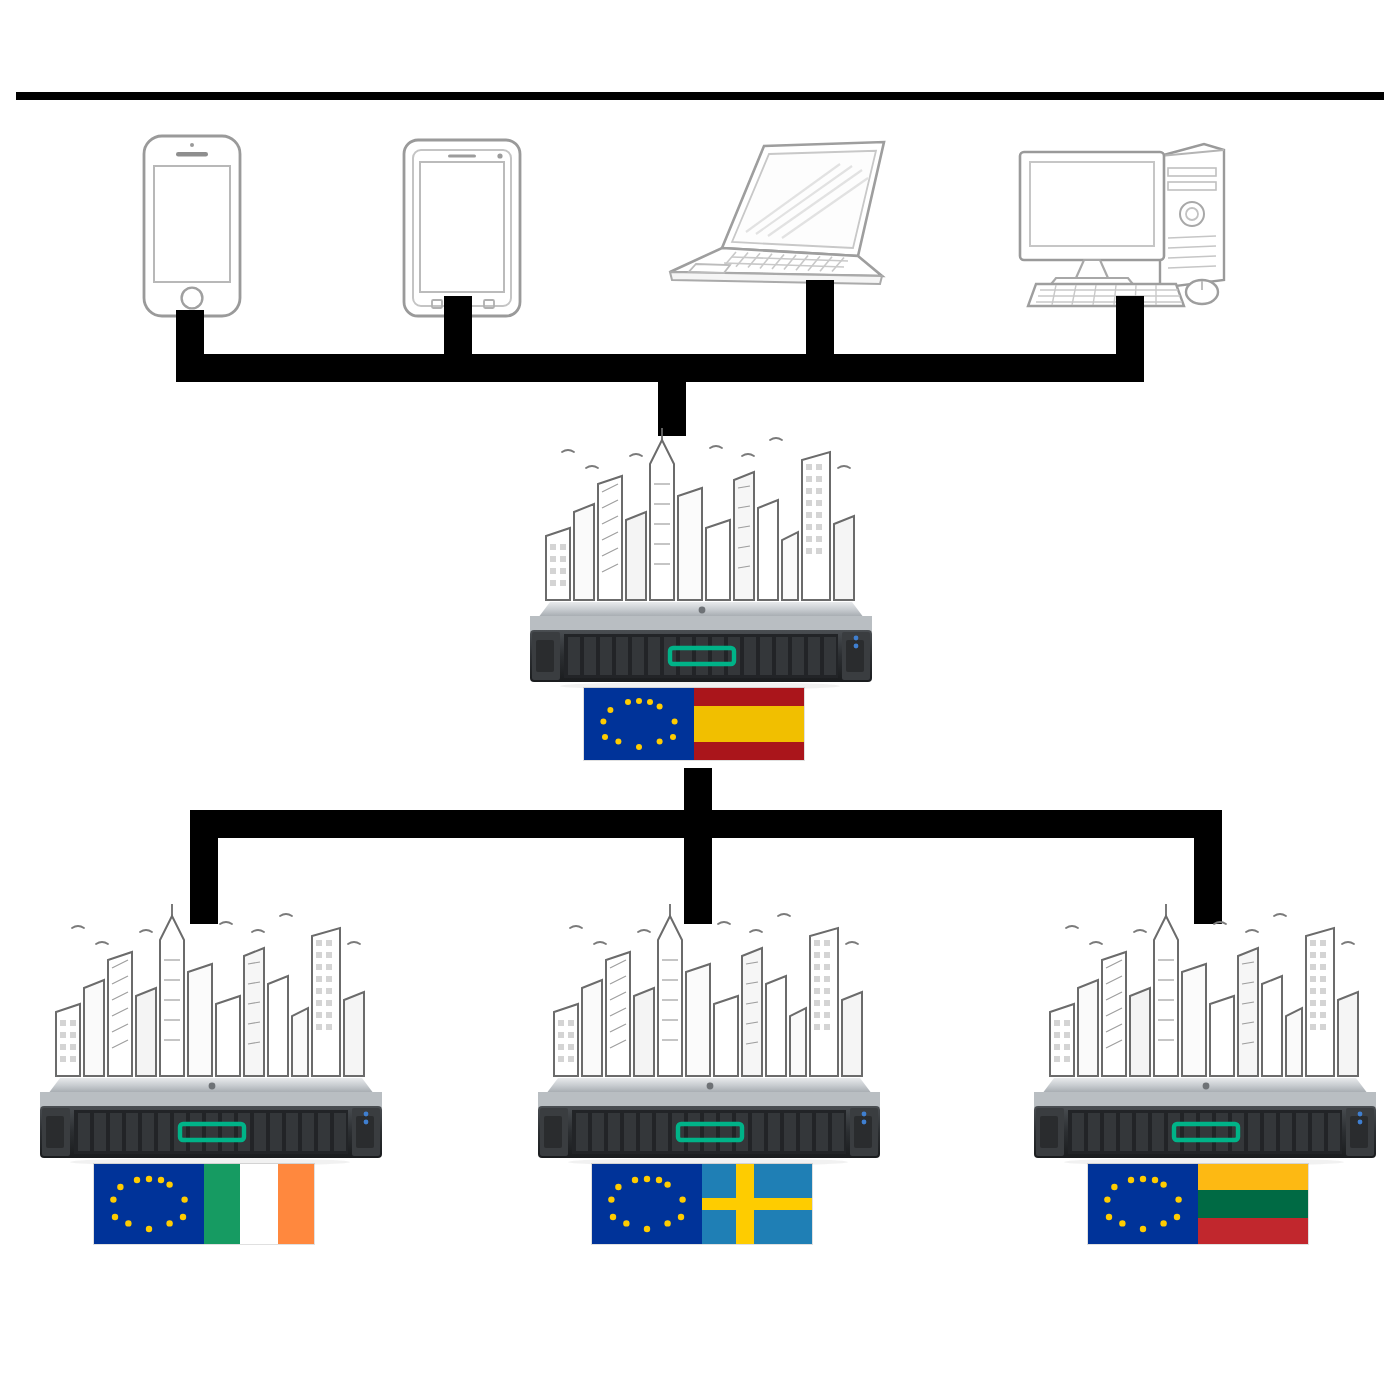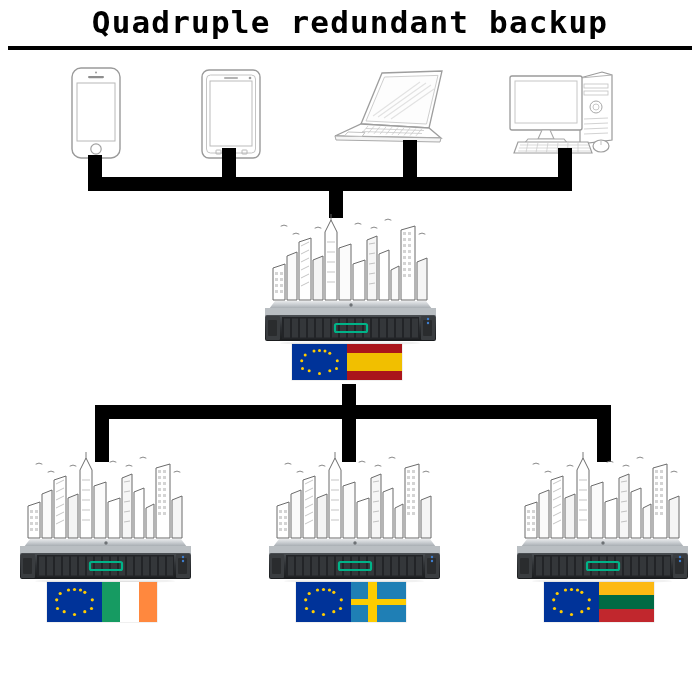--- a/index.html
+++ b/index.html
@@ -107,21 +107,20 @@
   .flag-lt { display: flex; flex-direction: column; }
   .lt-y { flex: 1; background: #FDB913; }
   .lt-g { flex: 1; background: #006A44; }
   .lt-r { flex: 1; background: #C1272D; }
 </style>
 </head>
 <body>
 
 <div id="page">
 
-  <div class="title">Quadruple redundant backup</div>
   <div class="title-underline"></div>
 
   <div class="device" style="left:70px; top:66px;">
     <svg width="52" height="94" viewBox="0 0 52 94">
       <rect x="2" y="2" width="48" height="90" rx="9" ry="9" fill="#ffffff" stroke="#9a9a9a" stroke-width="1.4"></rect>
       <rect x="7" y="17" width="38" height="58" fill="#ffffff" stroke="#b8b8b8" stroke-width="1"></rect>
       <rect x="18" y="10" width="16" height="2.2" rx="1.1" fill="#8e8e8e"></rect>
       <circle cx="26" cy="6.5" r="1" fill="#9a9a9a"></circle>
       <circle cx="26" cy="83" r="5.2" fill="#ffffff" stroke="#a0a0a0" stroke-width="1.2"></circle>
     </svg>

